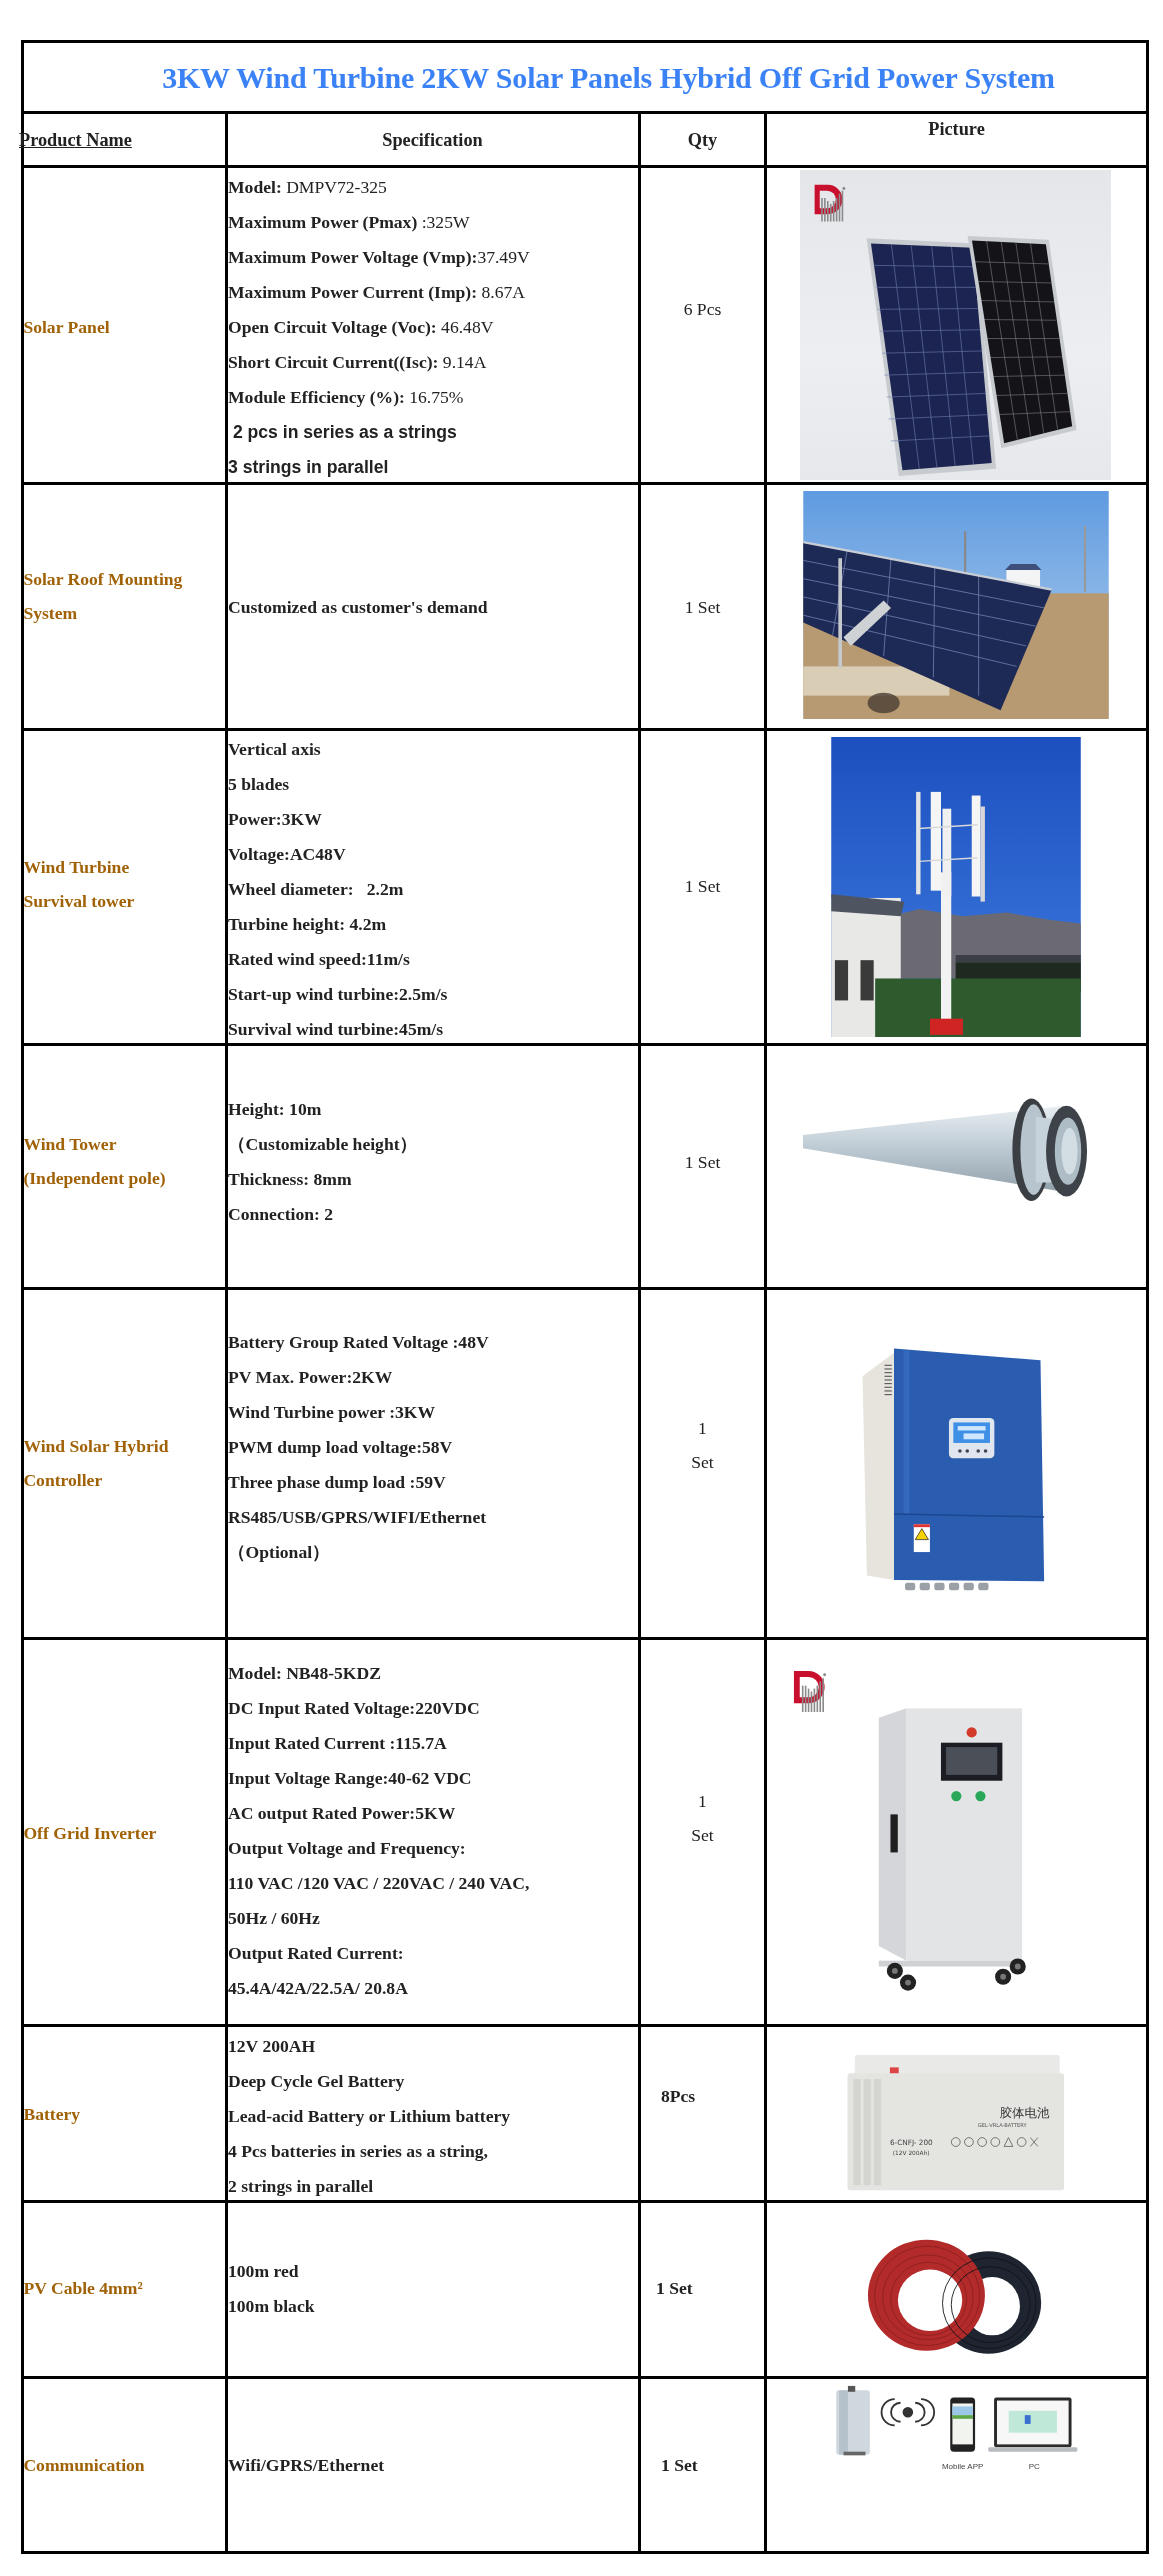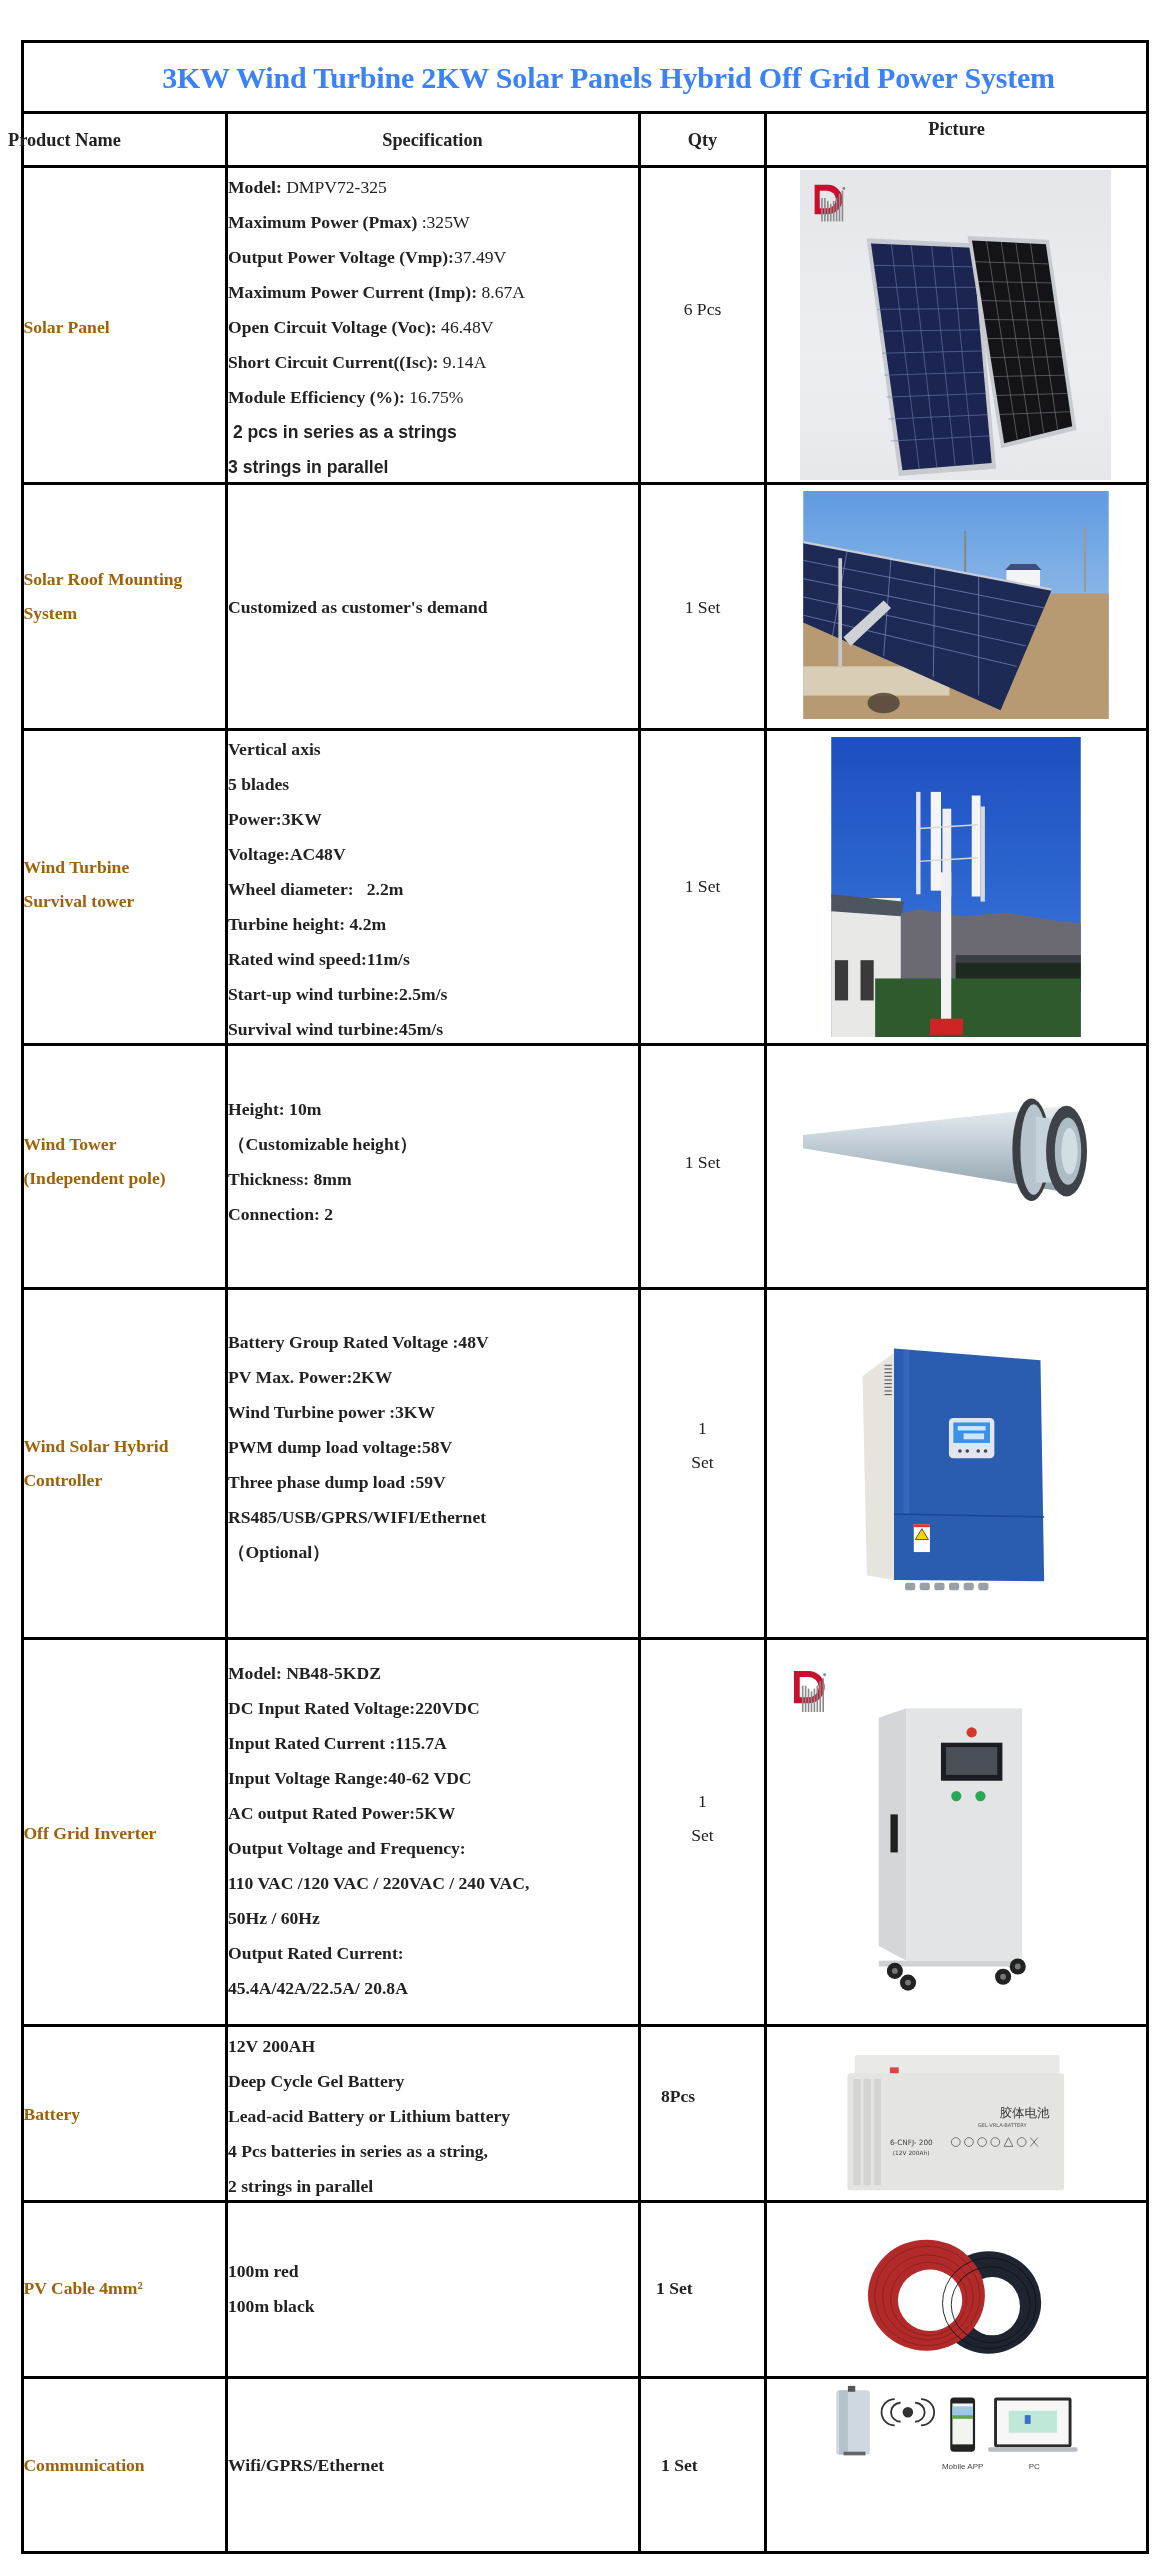--- a/index.html
+++ b/index.html
@@ -42,33 +42,33 @@
   <div class="hline" style="top:2376px"></div>
   <div class="hline" style="top:2551px"></div>
 
   <div class="vline" style="left:21px; top:40px; height:2514px"></div>
   <div class="vline" style="left:1146px; top:40px; height:2514px"></div>
   <div class="vline" style="left:225px; top:111px; height:2443px"></div>
   <div class="vline" style="left:638px; top:111px; height:2443px"></div>
   <div class="vline" style="left:764px; top:111px; height:2443px"></div>
 </div>
 
-<div class="hdr" style="left:8px; top:130px;">Product Name</div>
+<div class="hdr" style="left:19px; top:130px;text-decoration:underline;">Product Name</div>
 <div class="hdr" style="left:226px; width:413px; text-align:center; top:130px;">Specification</div>
 <div class="hdr" style="left:639px; width:127px; text-align:center; top:130px;">Qty</div>
 <div class="hdr" style="left:766px; width:381px; text-align:center; top:119px;">Picture</div>
 
 <div>
   <div class="name" style="top:310px">
     <div>Solar Panel</div>
   </div>
   <div class="spec" style="top:170px">
     <div><b>Model:</b><span class="v"> DMPV72-325</span></div>
     <div><b>Maximum Power (Pmax)</b><span class="v"> :325W</span></div>
-    <div><b>Output Power Voltage (Vmp):</b><span class="v">37.49V</span></div>
+    <div><b>Maximum Power Voltage (Vmp):</b><span class="v">37.49V</span></div>
     <div><b>Maximum Power Current (Imp):</b><span class="v"> 8.67A</span></div>
     <div><b>Open Circuit Voltage (Voc):</b><span class="v"> 46.48V</span></div>
     <div><b>Short Circuit Current((Isc):</b><span class="v"> 9.14A</span></div>
     <div><b>Module Efficiency (%):</b><span class="v"> 16.75%</span></div>
     <div class="arial" style="white-space:pre"> 2 pcs in series as a strings</div>
     <div class="arial">3 strings in parallel</div>
   </div>
   <div class="qty" style="top:292px">6 Pcs</div>
 
   <div class="pic" style="left:800px; top:170px; width:311px; height:310px; background:linear-gradient(180deg,#e4e6ea 0%,#eceef1 60%,#e6e8eb 100%);">

